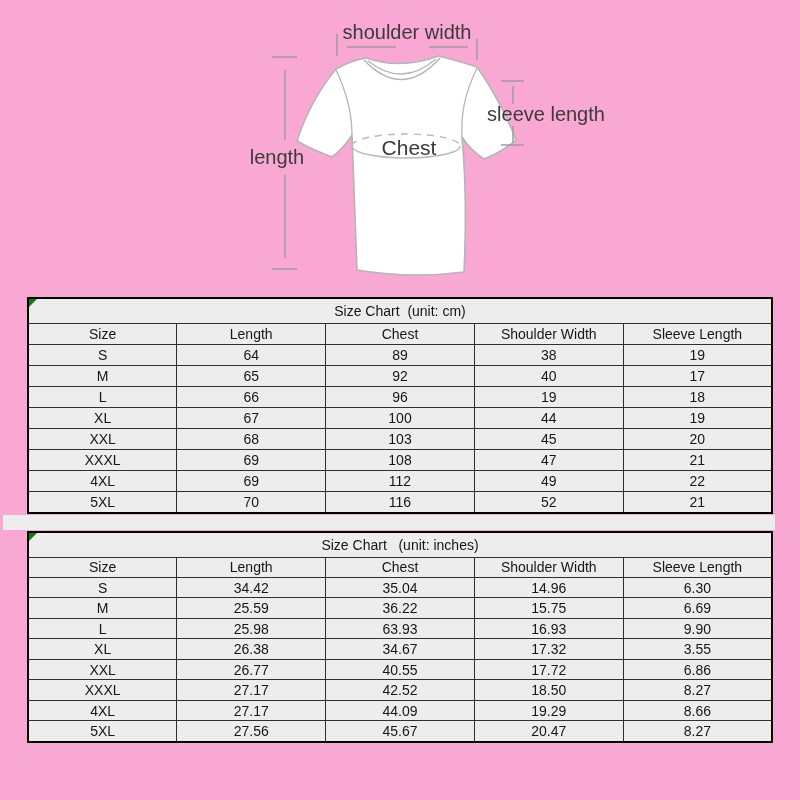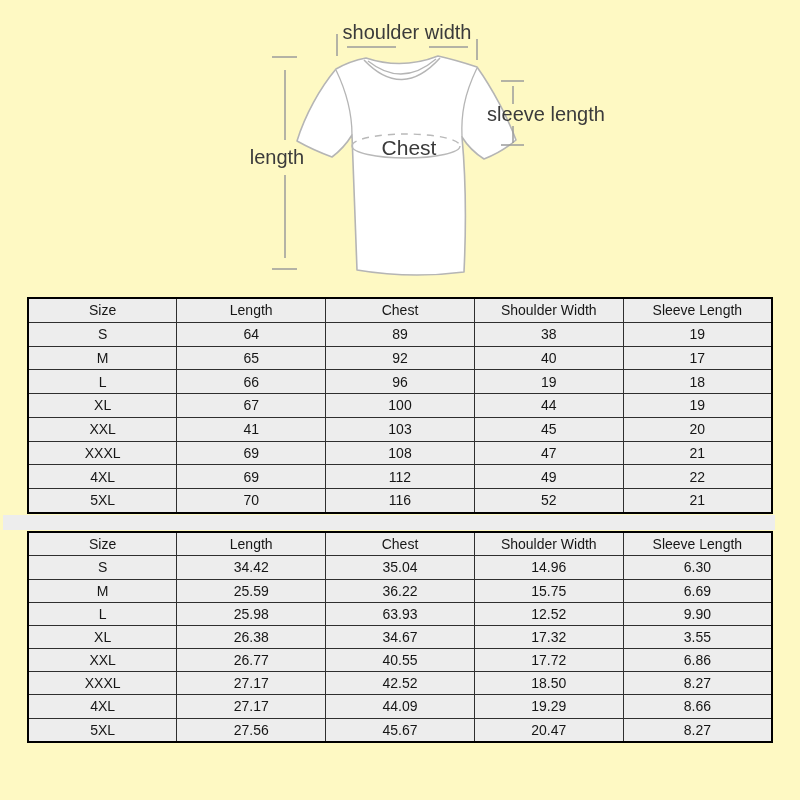--- a/index.html
+++ b/index.html
@@ -8,21 +8,21 @@
     width: 800px;
     height: 800px;
     background: #ffffff;
     font-family: "Liberation Sans", "DejaVu Sans", sans-serif;
   }
   .stage {
     position: relative;
     width: 800px;
     height: 800px;
     overflow: hidden;
-    background: #fef9c3;
+    background: #f9a8d4;
   }
   
   #diagram {
     position: absolute;
     left: 0; top: 0;
     width: 800px; height: 292px;
   }
   .dlabel {
     fill: #3b3b3b;
     font-family: "Liberation Sans", "DejaVu Sans", sans-serif;
@@ -99,20 +99,23 @@
     <text class="dlabel" x="546" y="121" text-anchor="middle">sleeve length</text>
     <text class="dlabel" x="277" y="164" text-anchor="middle">length</text>
     <text class="dlabel chest" x="409" y="155" text-anchor="middle">Chest</text>
   </svg>
 
   <div class="sheet-band"></div>
 
   <section class="size-table" id="table-cm">
       <table class="tbl">
         <tbody>
+          <tr class="title-row">
+            <td colspan="5" class="title-cell"><span class="tri"></span><span class="title-text">Size Chart  (unit: cm)</span></td>
+          </tr>
           <tr>
             <td>Size</td>
             <td>Length</td>
             <td>Chest</td>
             <td>Shoulder Width</td>
             <td>Sleeve Length</td>
           </tr>
           <tr>
             <td>S</td>
             <td>64</td>
@@ -136,21 +139,21 @@
           </tr>
           <tr>
             <td>XL</td>
             <td>67</td>
             <td>100</td>
             <td>44</td>
             <td>19</td>
           </tr>
           <tr>
             <td>XXL</td>
-            <td>41</td>
+            <td>68</td>
             <td>103</td>
             <td>45</td>
             <td>20</td>
           </tr>
           <tr>
             <td>XXXL</td>
             <td>69</td>
             <td>108</td>
             <td>47</td>
             <td>21</td>
@@ -169,20 +172,23 @@
             <td>52</td>
             <td>21</td>
           </tr>
         </tbody>
       </table>
     </section>
 
   <section class="size-table" id="table-inches">
       <table class="tbl">
         <tbody>
+          <tr class="title-row">
+            <td colspan="5" class="title-cell"><span class="tri"></span><span class="title-text">Size Chart   (unit: inches)</span></td>
+          </tr>
           <tr>
             <td>Size</td>
             <td>Length</td>
             <td>Chest</td>
             <td>Shoulder Width</td>
             <td>Sleeve Length</td>
           </tr>
           <tr>
             <td>S</td>
             <td>34.42</td>
@@ -194,21 +200,21 @@
             <td>M</td>
             <td>25.59</td>
             <td>36.22</td>
             <td>15.75</td>
             <td>6.69</td>
           </tr>
           <tr>
             <td>L</td>
             <td>25.98</td>
             <td>63.93</td>
-            <td>12.52</td>
+            <td>16.93</td>
             <td>9.90</td>
           </tr>
           <tr>
             <td>XL</td>
             <td>26.38</td>
             <td>34.67</td>
             <td>17.32</td>
             <td>3.55</td>
           </tr>
           <tr>

